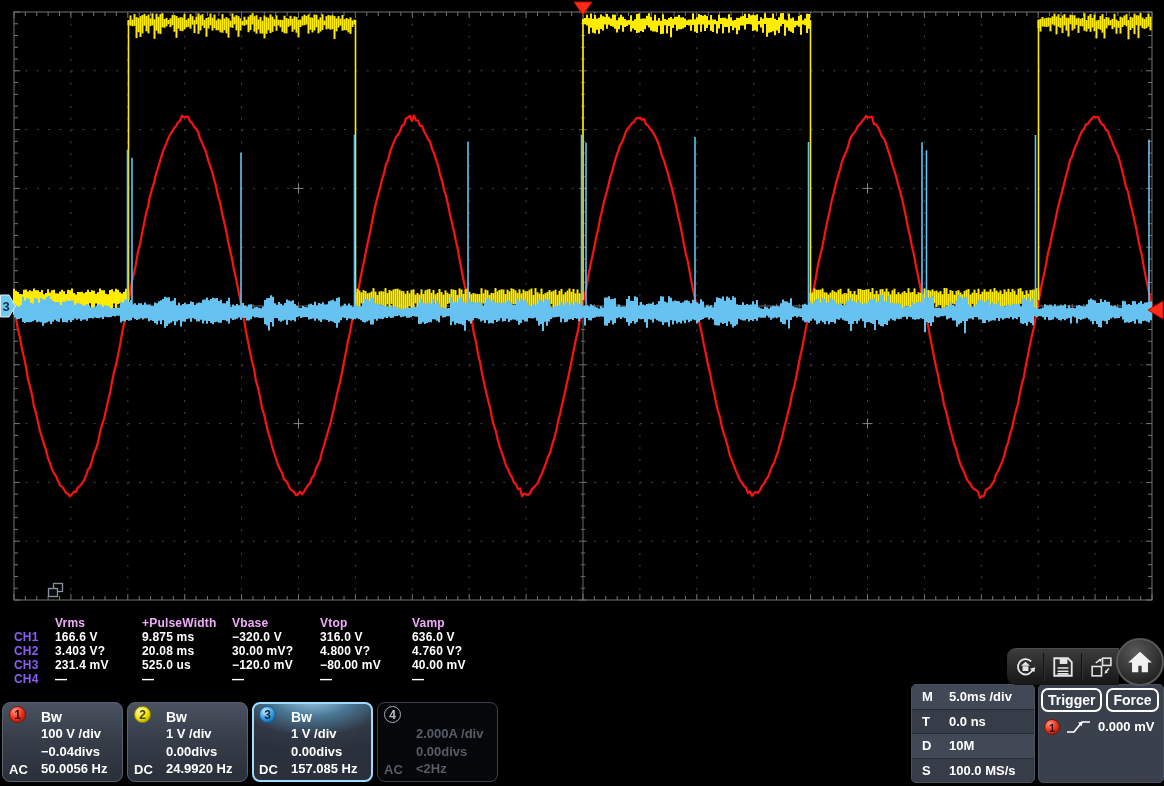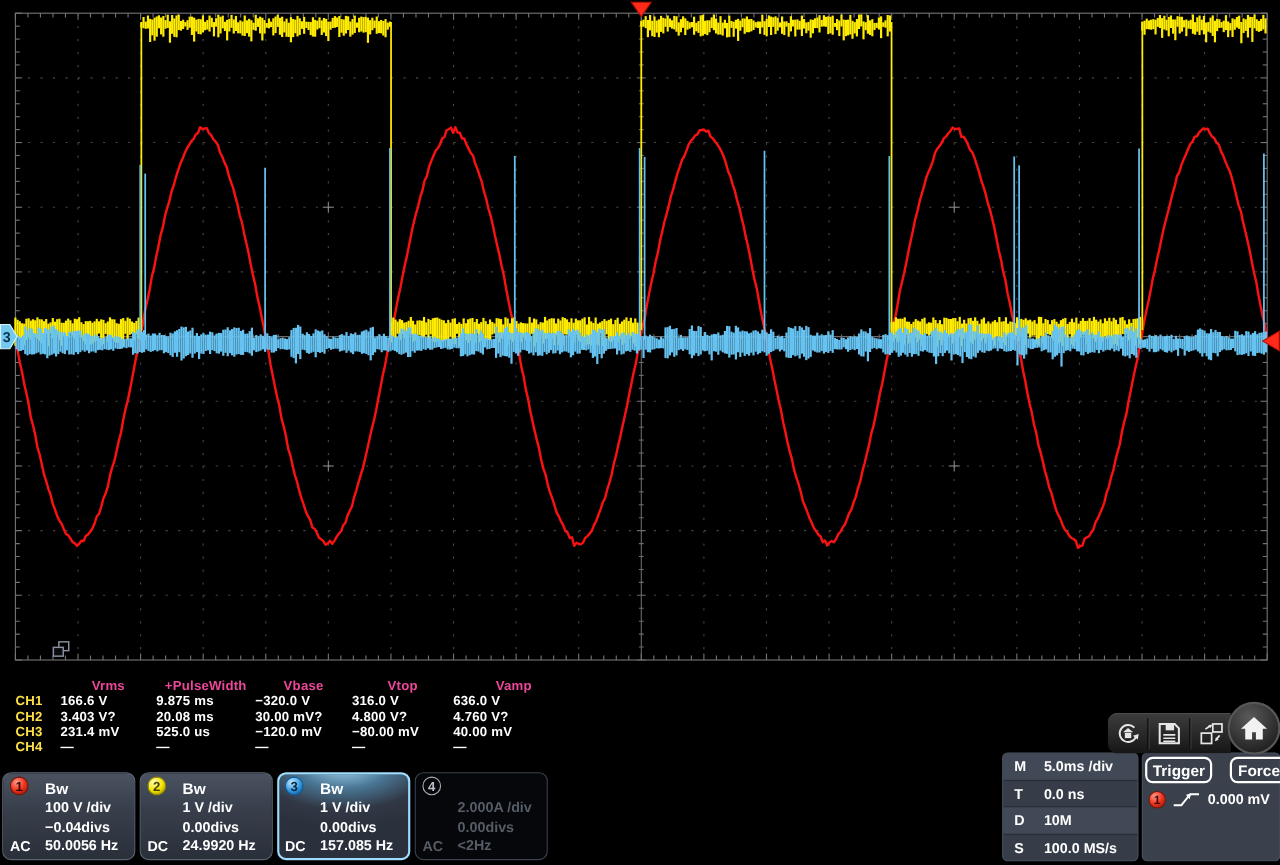--- a/index.html
+++ b/index.html
@@ -4,22 +4,22 @@
 <style>
   html,body{margin:0;padding:0;background:#000;}
   #screen{position:relative;width:1164px;height:786px;background:#000;overflow:hidden;
           font-family:"Liberation Sans", sans-serif;-webkit-font-smoothing:antialiased;}
   #wave-svg{position:absolute;left:0;top:0;}
 
   
   #measurements{position:absolute;left:14px;top:616px;display:grid;
     grid-template-columns:41px 87px 90px 88px 92px 110px;grid-auto-rows:14px;
     font-size:12px;font-weight:bold;color:#fff;letter-spacing:.2px;}
-  #measurements .mhead{color:#ec4899;text-align:center;}
-  #measurements .mch{color:#fde047;}
+  #measurements .mhead{color:#f0abfc;}
+  #measurements .mch{color:#8b5cf6;}
 
   
   #channel-bar{position:absolute;left:2px;top:702px;display:flex;gap:4px;}
   .chbox{width:121px;height:80px;border-radius:8px;box-sizing:border-box;
     border:1px solid #5a6272;background:linear-gradient(180deg,#4a5160,#373e4a 45%,#2a303a);
     display:grid;grid-template-columns:32px 1fr;grid-template-rows:20px 18px 17px 17px;
     padding:3px 4px 2px 6px;color:#fff;font-size:13px;font-weight:bold;}
   .chbox.selected{border:2px solid #9fdcff;padding:2px 3px 1px 5px;
     background:radial-gradient(ellipse 95% 75% at 50% -12%, #a9dcf4 0%, #4a7795 38%, #313845 72%, #2b313c 100%);}
   .chbox.disabled{background:#05070a;border:1px solid #3c424c;color:#575d66;}
@@ -42,21 +42,21 @@
   .tb-row{flex:1;display:flex;align-items:center;border-bottom:1px solid #262b34;}
   .tb-row:nth-child(odd){background:#414957;}
   .tb-row:nth-child(even){background:#363d49;}
   .tb-row:last-child{border-bottom:none;}
   .tb-key{width:27px;padding-left:10px;}
   .tb-val{}
 
   
   #trigger-panel{position:absolute;left:1038px;top:684px;width:126px;height:99px;
     background:#3a414d;border:1px solid #4a5260;border-radius:5px;box-sizing:border-box;color:#fff;}
-  .trig-btn-row{display:flex;gap:16px;padding:3px 2px 0 2px;}
+  .trig-btn-row{display:flex;gap:4px;padding:3px 2px 0 2px;}
   .trig-btn{height:24px;border:2px solid #fff;border-radius:7px;background:transparent;
     color:#fff;font-weight:bold;font-size:14px;padding:0 5px;font-family:"Liberation Sans",sans-serif;
     line-height:19px;}
   .trig-src-row{display:flex;align-items:center;gap:5px;padding:6px 0 0 5px;}
   .trig-level{font-size:13px;font-weight:bold;}
   .badge.small{width:16px;height:16px;line-height:16px;font-size:11px;}
 
   
   #toolbar{position:absolute;left:1007px;top:648px;width:112px;height:36px;
     background:linear-gradient(180deg,#3c3c3c,#161616);border-top:1px solid #4c4c4c;

